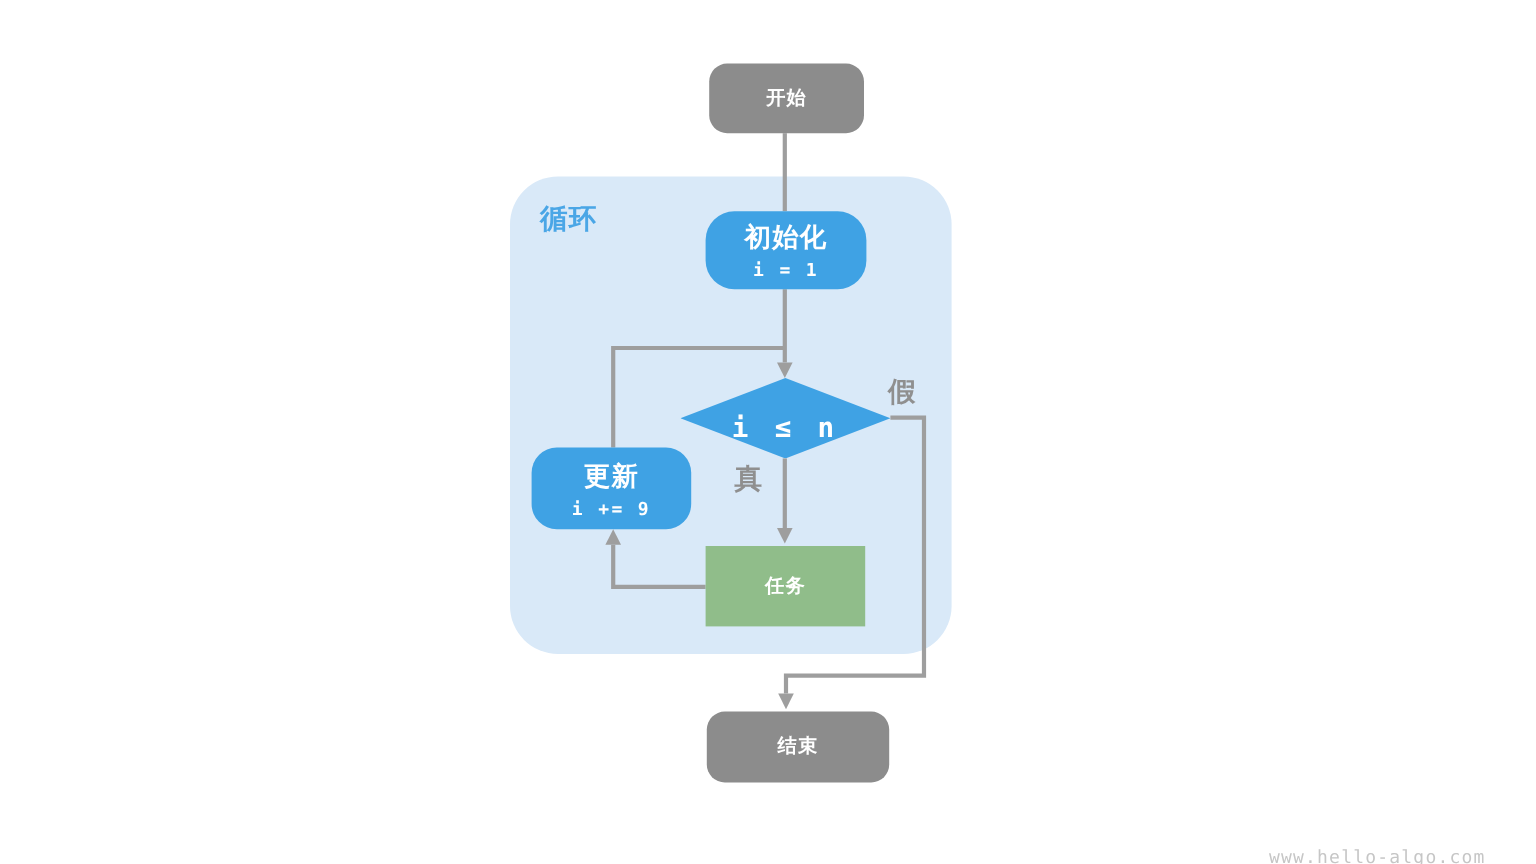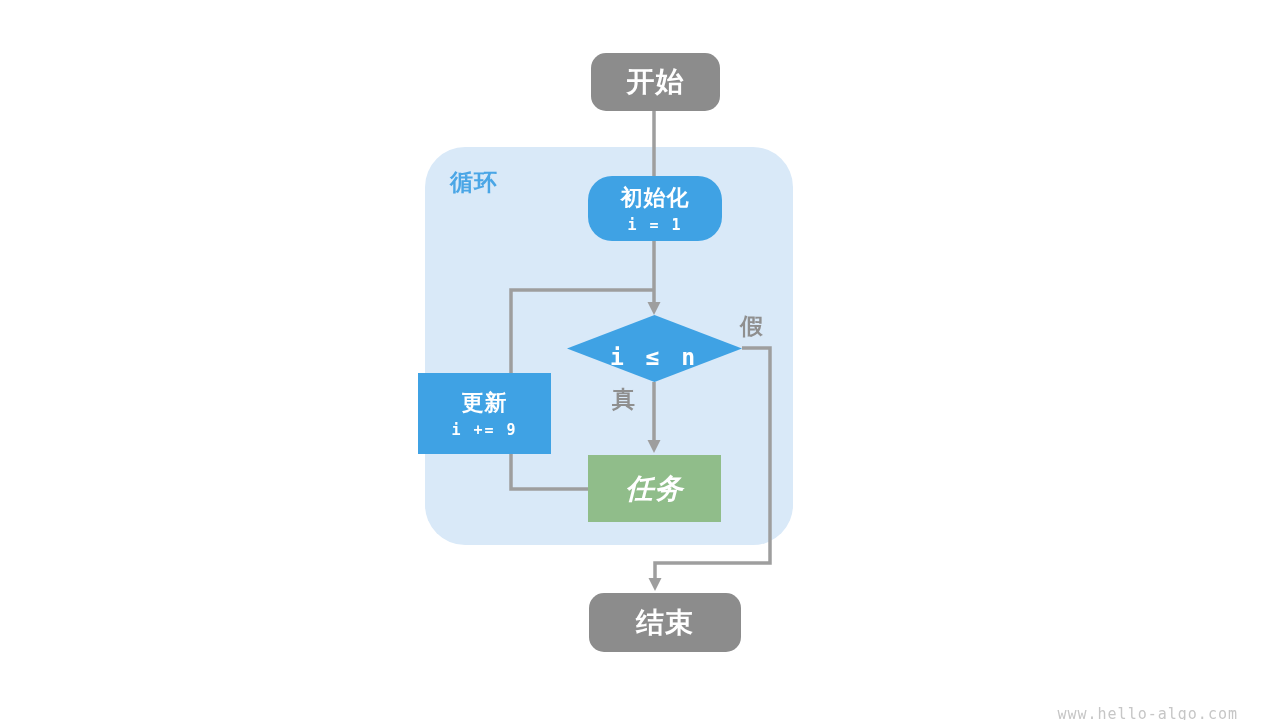--- a/index.html
+++ b/index.html
@@ -26,38 +26,38 @@
     font-size:23px;font-weight:700;color:var(--color-labelblue,#4aa6e6);
     letter-spacing:1px;
   }
   svg.edges{position:absolute;left:0;top:0;z-index:2;pointer-events:none;}
   svg.edges path{fill:none;stroke:var(--color-line,#9e9e9e);stroke-width:3.5;stroke-linejoin:miter;}
   svg.edges polygon{fill:var(--color-line,#9e9e9e);stroke:none;}
   .node{
     position:absolute;z-index:3;display:flex;flex-direction:column;
     align-items:center;justify-content:center;color:#ffffff;text-align:center;
   }
-  .node .cn{font-size:28px;font-weight:600;letter-spacing:1px;}
+  .node .cn{font-size:16px;font-weight:600;letter-spacing:1px;}
   .node .code{font-family:"DejaVu Sans Mono","Liberation Mono",monospace;
     font-size:15px;font-weight:700;letter-spacing:2px;margin-top:3px;}
   .terminal{
     background:var(--color-gray,#8c8c8c);border-radius:15px;
   }
   .process-blue{background:var(--color-blue,#3fa2e4);}
-  .process-green{background:var(--color-green,#90bd8a);font-style:italic;}
+  .process-green{background:var(--color-green,#90bd8a);}
   .node-start{left:591px;top:53px;width:129px;height:58px;}
   .node-init{left:588px;top:176px;width:134px;height:65px;border-radius:24px;}
   .node-init .cn,.node-update .cn{font-size:22px;}
   .node-cond{
     left:567px;top:315px;width:175px;height:67px;
     background:var(--color-blue,#3fa2e4);
     clip-path:polygon(50% 0,100% 50%,50% 100%,0 50%);
   }
   .node-cond .code{font-size:23px;letter-spacing:4px;margin-top:16px;}
-  .node-update{left:418px;top:373px;width:133px;height:81px;}
+  .node-update{left:443px;top:373px;width:133px;height:68px;border-radius:21px;}
   .node-task{left:588px;top:455px;width:133px;height:67px;}
   .node-end{left:589px;top:593px;width:152px;height:59px;}
   .branch-label{
     position:absolute;z-index:4;font-size:23px;font-weight:700;
     color:var(--color-branch,#8f8f8f);
   }
   .branch-true{left:612px;top:384px;}
   .branch-false{left:740px;top:311px;}
   .watermark{
     position:absolute;right:42px;top:677px;z-index:4;

